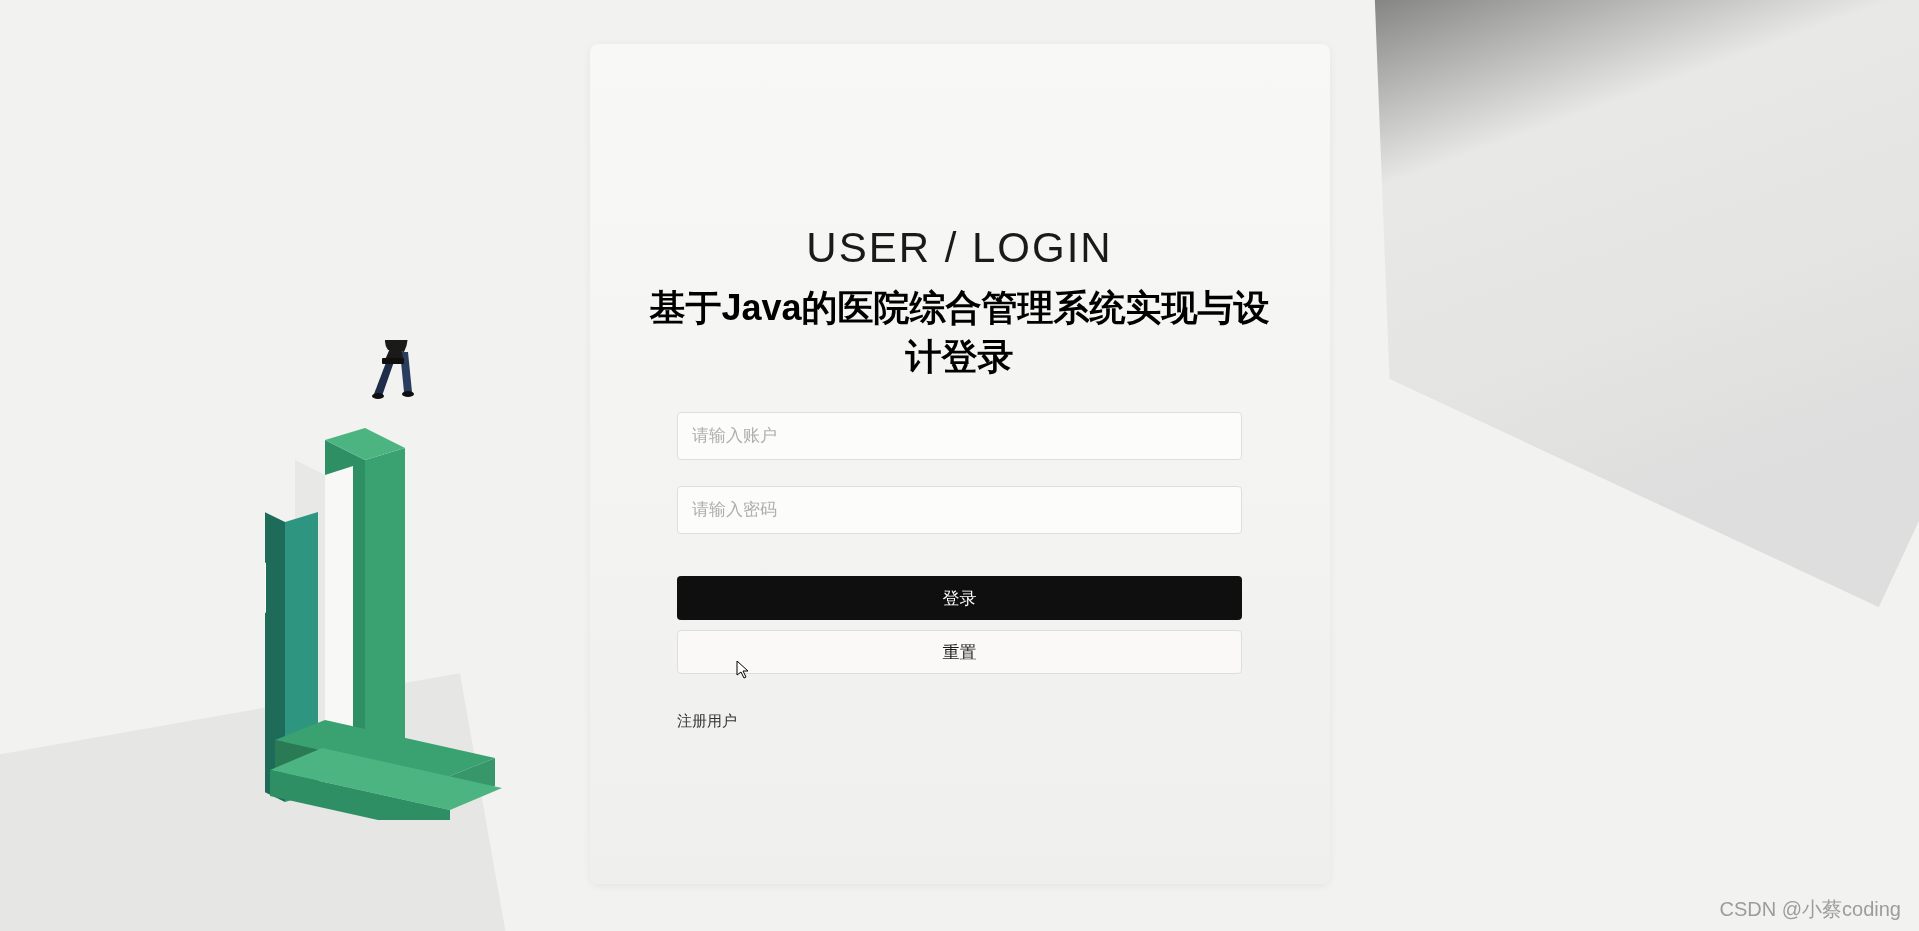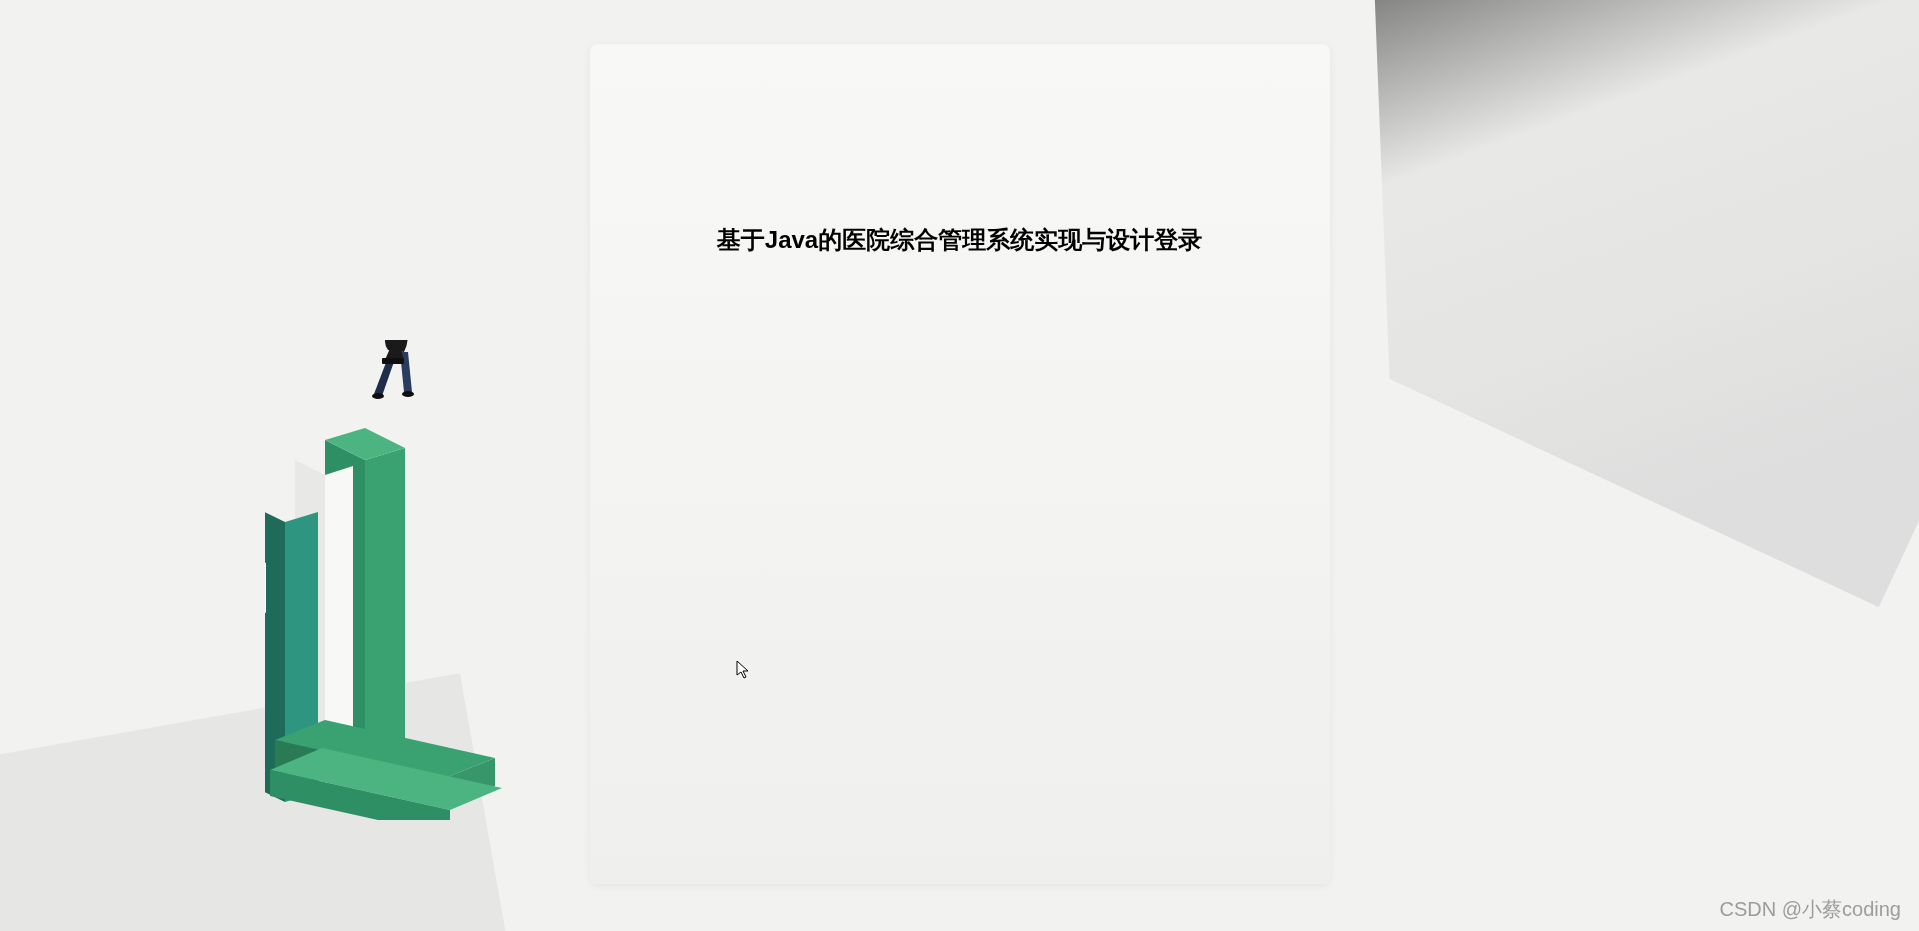--- a/index.html
+++ b/index.html
@@ -84,21 +84,21 @@
       text-align: center;
       font-size: 42px;
       font-weight: 300;
       letter-spacing: 2px;
       color: #1a1a1a;
       margin-bottom: 12px;
     }
     
     .cn-title {
       text-align: center;
-      font-size: 24px;
+      font-size: 36px;
       font-weight: 700;
       color: #000;
       line-height: 1.35;
       margin-bottom: 31px;
       padding: 0 10px;
     }
     
     .form {
       width: 565px;
       margin: 0 auto;
@@ -294,22 +294,34 @@
       <path d="M 16 62 L 12 160 L 22 160 L 26 62 Z" fill="#1f2d4a"></path>
       <path d="M 30 62 L 34 160 L 44 160 L 40 62 Z" fill="#2a3d5e"></path>
 
       <ellipse cx="15" cy="162" rx="8" ry="4" fill="#0f0f0f"></ellipse>
       <ellipse cx="41" cy="162" rx="8" ry="4" fill="#0f0f0f"></ellipse>
     </g>
   </svg>
 </div>
 
 <div class="login-card">
+  <div class="eng-title">USER / LOGIN</div>
   <div class="cn-title">基于Java的医院综合管理系统实现与设计登录</div>
 
+  <div class="form">
+    <input type="text" class="input" placeholder="请输入账户" style="">
+    
+    <input type="password" class="input" placeholder="请输入密码" style="">
+    
+    <button class="btn primary">登录</button>
+    
+    <button class="btn secondary">重置</button>
+    
+    <a class="register-link">注册用户</a>
+  </div>
 </div>
 
 <div class="cursor">
   <svg width="16" height="20" viewBox="0 0 16 20">
     <path d="M 1 1 L 1 15 L 5 12 L 8 18 L 10 17 L 7 11 L 12 11 Z" fill="#fff" stroke="#000" stroke-width="1"></path>
   </svg>
 </div>
 
 <div class="watermark">CSDN @小蔡coding</div>
 

